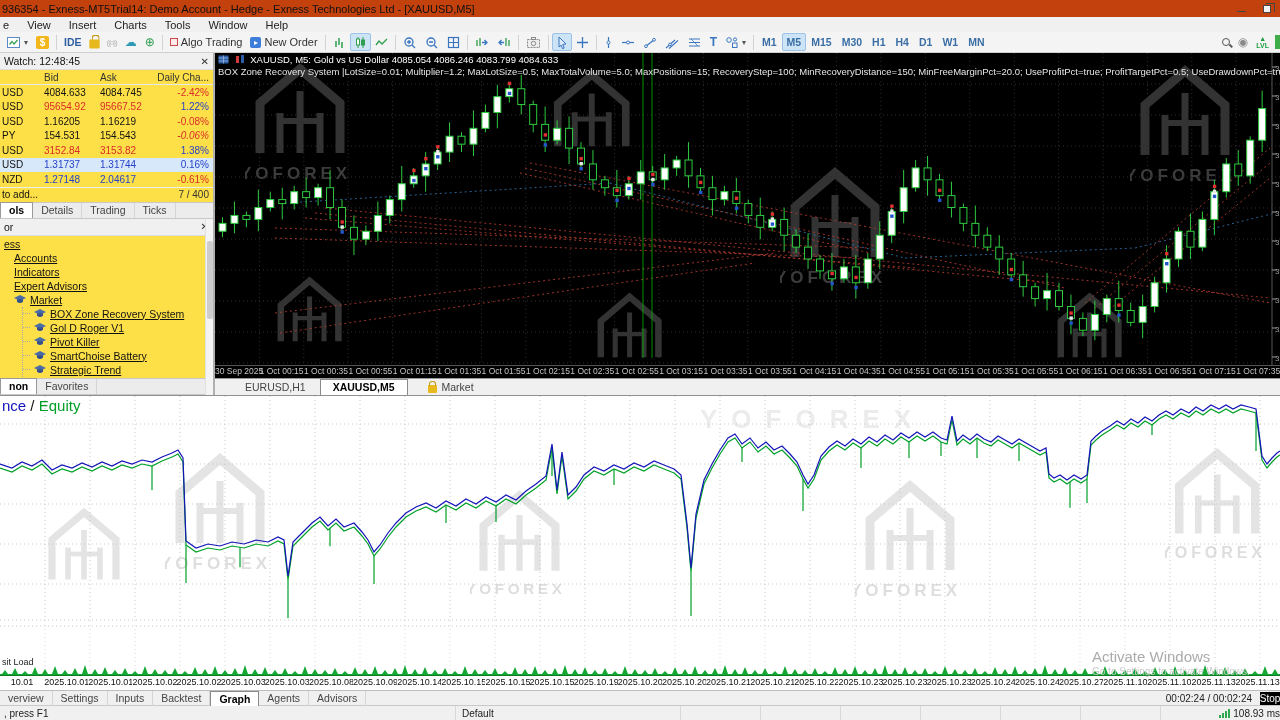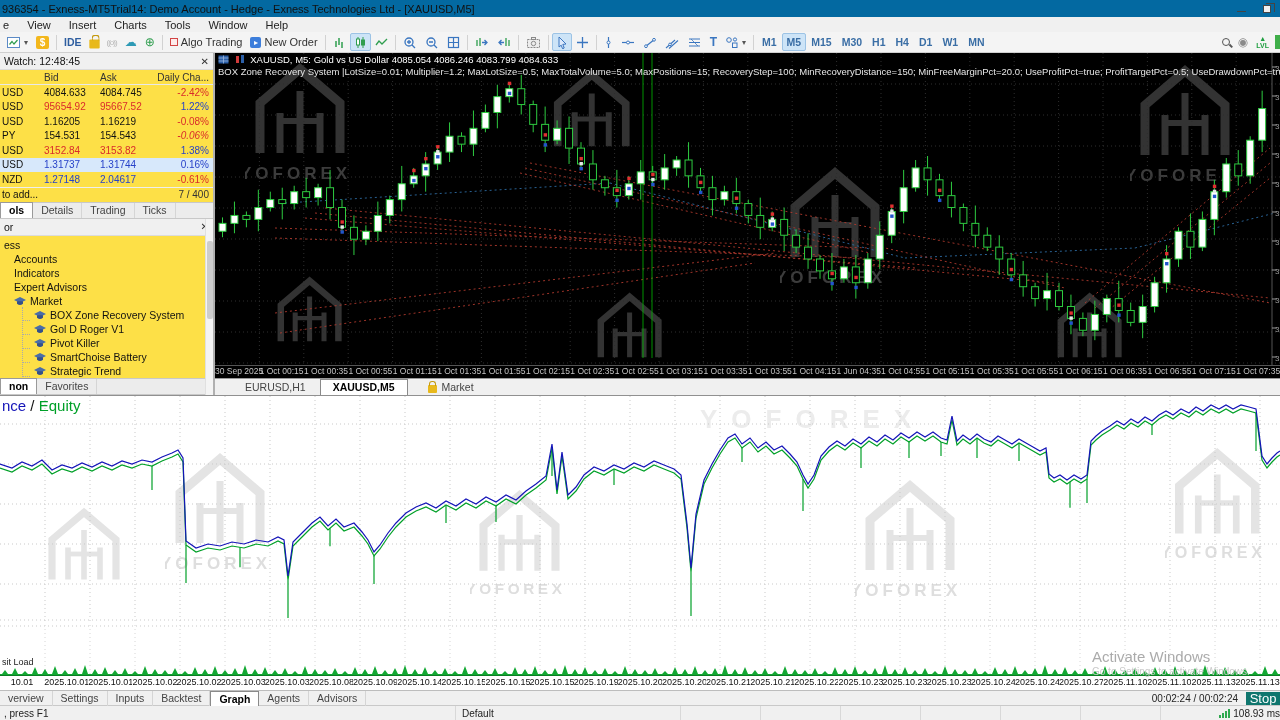--- a/index.html
+++ b/index.html
@@ -1,19 +1,19 @@
 <!DOCTYPE html>
 <html><head>
 <meta charset="utf-8">
 <style>
   html,body{margin:0;padding:0;background:#888;}
   *{box-sizing:border-box;font-family:"Liberation Sans",sans-serif;}
   #app{width:1280px;height:720px;background:#f0f0f0;overflow:hidden;position:relative;user-select:none;}
   
-  .titlebar{height:17px;background:#0369a1;display:flex;align-items:center;font-size:11px;color:#111;padding-left:2px;}
+  .titlebar{height:17px;background:#c2410c;display:flex;align-items:center;font-size:11px;color:#111;padding-left:2px;}
   .titlebar .spacer{flex:1;}
   .wbtn{width:26px;height:14px;display:flex;align-items:center;justify-content:center;color:#444;}
   .min-glyph{width:9px;border-bottom:1.5px solid #444;height:1px;margin-top:6px;}
   .restore-glyph{width:8px;height:8px;border:1.2px solid #444;position:relative;background:#f0f0f0;}
   .restore-glyph:before{content:"";position:absolute;top:-3px;left:2px;width:8px;height:8px;border:1.2px solid #444;border-bottom:none;border-left:none;}
   .menubar{height:15px;display:flex;align-items:center;font-size:11px;color:#222;background:#f0f0f0;}
   .menubar span{padding:0 9px;}
   .menubar span:first-child{padding-left:3px;}
   .toolbar{height:21px;display:flex;align-items:center;background:#f4f4f4;border-bottom:1px solid #cfcfcf;font-size:11px;color:#333;padding-left:2px;}
   .tbtn{height:18px;display:flex;align-items:center;gap:3px;padding:0 3px;border:1px solid transparent;border-radius:2px;white-space:nowrap;}
@@ -43,21 +43,21 @@
   .mw-row.hl{background:#d7e8fb;}
   .c-sym{flex:0 0 44px;padding-left:2px;overflow:hidden;color:#111;}
   .c-bid,.c-ask{flex:0 0 56px;padding-right:2px;}
   .c-chg{flex:1;text-align:right;padding-right:4px;}
   .mw-footer{display:flex;height:15px;align-items:center;color:#666;border-top:1px solid #eee;}
   .subtabs{height:17px;display:flex;align-items:flex-end;background:#ececec;border-top:1px solid #c8c8c8;border-bottom:1px solid #c8c8c8;font-size:10.5px;color:#444;}
   .subtab{padding:1px 8px 2px 8px;border-right:1px solid #d5d5d5;}
   .subtab.active{background:#fff;border:1px solid #9a9a9a;border-bottom:none;font-weight:bold;color:#000;}
   .navigator{flex:1;display:flex;flex-direction:column;position:relative;}
   .tree{flex:1;font-size:10.5px;color:#111;padding-top:1px;position:relative;overflow:hidden;}
-  .titem{height:14px;display:flex;align-items:flex-end;gap:4px;padding-left:4px;white-space:nowrap;}
+  .titem{height:14px;display:flex;align-items:center;gap:4px;padding-left:4px;white-space:nowrap;text-decoration:underline;}
   .titem.l1{padding-left:14px;}
   .tchildren{margin-left:22px;border-left:1px dotted #aaa;}
   .titem.l2{padding-left:0;}
   .titem.l2 .dash{width:7px;border-bottom:1px dotted #aaa;height:1px;}
   .vscroll{position:absolute;right:0;top:0;bottom:0;width:8px;background:#f4f4f4;border-left:1px solid #e0e0e0;}
   .vthumb{position:absolute;left:1px;width:6px;top:22px;height:78px;background:#cdcdcd;border-radius:2px;}
   
   .chartcol{flex:1;display:flex;flex-direction:column;background:#000;position:relative;min-width:0;}
   .chart-plot{height:312px;position:relative;overflow:hidden;}
   .chart-header{position:absolute;left:3px;top:1px;z-index:5;color:#fff;font-size:9.5px;line-height:12px;white-space:nowrap;}
@@ -75,21 +75,21 @@
   .dep-label{position:absolute;left:2px;top:229px;font-size:9px;color:#222;z-index:6;margin-top:32px;}
   .dates{position:absolute;left:0;top:281px;width:1280px;height:14px;display:flex;font-size:9px;color:#111;z-index:6;}
   .dates span{width:44.14px;min-width:44.14px;text-align:center;white-space:nowrap;overflow:hidden;}
   .activate{position:absolute;left:1092px;top:252px;color:#ababab;font-size:15px;z-index:7;}
   .activate2{position:absolute;left:1092px;top:270px;color:#c9c9c9;font-size:10px;z-index:5;}
   .tester-tabs{height:15px;background:#f0f0f0;border-top:1px solid #bdbdbd;display:flex;align-items:center;font-size:10.5px;color:#444;}
   .ttab{padding:0 8px;border-right:1px solid #d5d5d5;height:15px;display:flex;align-items:center;}
   .ttab.active{background:#fff;border:1px solid #8a8a8a;border-bottom:none;font-weight:bold;color:#000;}
   .tt-spacer{flex:1;}
   .tt-time{font-size:10px;color:#222;margin-right:8px;}
-  .stop-chip{width:34px;height:13px;background:#0f766e;color:#fff;font-size:13px;display:flex;align-items:center;justify-content:center;overflow:hidden;}
+  .stop-chip{width:20px;height:13px;background:#000000;color:#fff;font-size:10px;display:flex;align-items:center;justify-content:center;overflow:hidden;}
   
   .statusbar{height:15px;background:#f0f0f0;border-top:1px solid #c9c9c9;display:flex;align-items:center;font-size:10px;color:#222;}
   .st-left{flex:0 0 455px;padding-left:4px;}
   .st-cell{height:15px;border-left:1px solid #d8d8d8;display:flex;align-items:center;padding:0 6px;}
   .st-default{width:225px;}
   .st-empty{width:80px;}
   .st-ping{flex:1;justify-content:flex-end;gap:3px;overflow:hidden;white-space:nowrap;padding-right:0;}
   .bars{display:flex;align-items:flex-end;gap:1px;height:9px;}
   .bars i{width:2px;background:#2fa84f;display:block;}
 </style>
@@ -813,21 +813,21 @@
           <span>1 Oct 01:15</span>
           <span>1 Oct 01:35</span>
           <span>1 Oct 01:55</span>
           <span>1 Oct 02:15</span>
           <span>1 Oct 02:35</span>
           <span>1 Oct 02:55</span>
           <span>1 Oct 03:15</span>
           <span>1 Oct 03:35</span>
           <span>1 Oct 03:55</span>
           <span>1 Oct 04:15</span>
-          <span>1 Jun 04:35</span>
+          <span>1 Oct 04:35</span>
           <span>1 Oct 04:55</span>
           <span>1 Oct 05:15</span>
           <span>1 Oct 05:35</span>
           <span>1 Oct 05:55</span>
           <span>1 Oct 06:15</span>
           <span>1 Oct 06:35</span>
           <span>1 Oct 06:55</span>
           <span>1 Oct 07:15</span>
           <span>1 Oct 07:35</span>
         </div>

